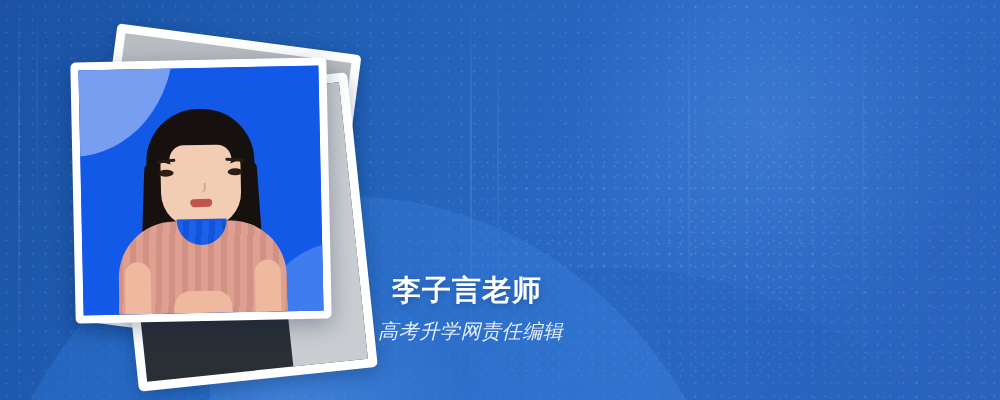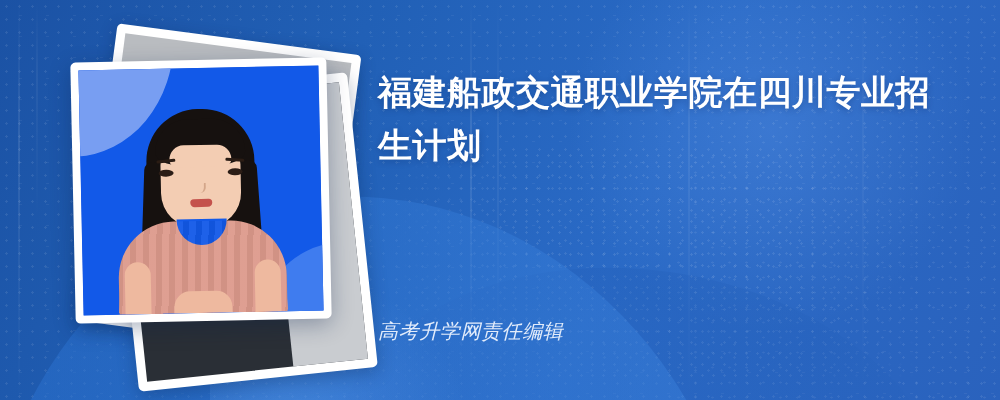--- a/index.html
+++ b/index.html
@@ -254,17 +254,17 @@
           <div class="p-dress-shade"></div>
         </div>
         <div class="p-arm-l"></div>
         <div class="p-arm-r"></div>
         <div class="p-hands"></div>
       </div>
     </div>
   </div>
 
   <div id="text-col">
-    <div id="page-title">福建船政交通职业学院在四川专业招生计划</div>
+    <div id="author-name">李子言老师</div>
     <div id="author-role">高考升学网责任编辑</div>
   </div>
 
 </div>
 
 </body></html>

